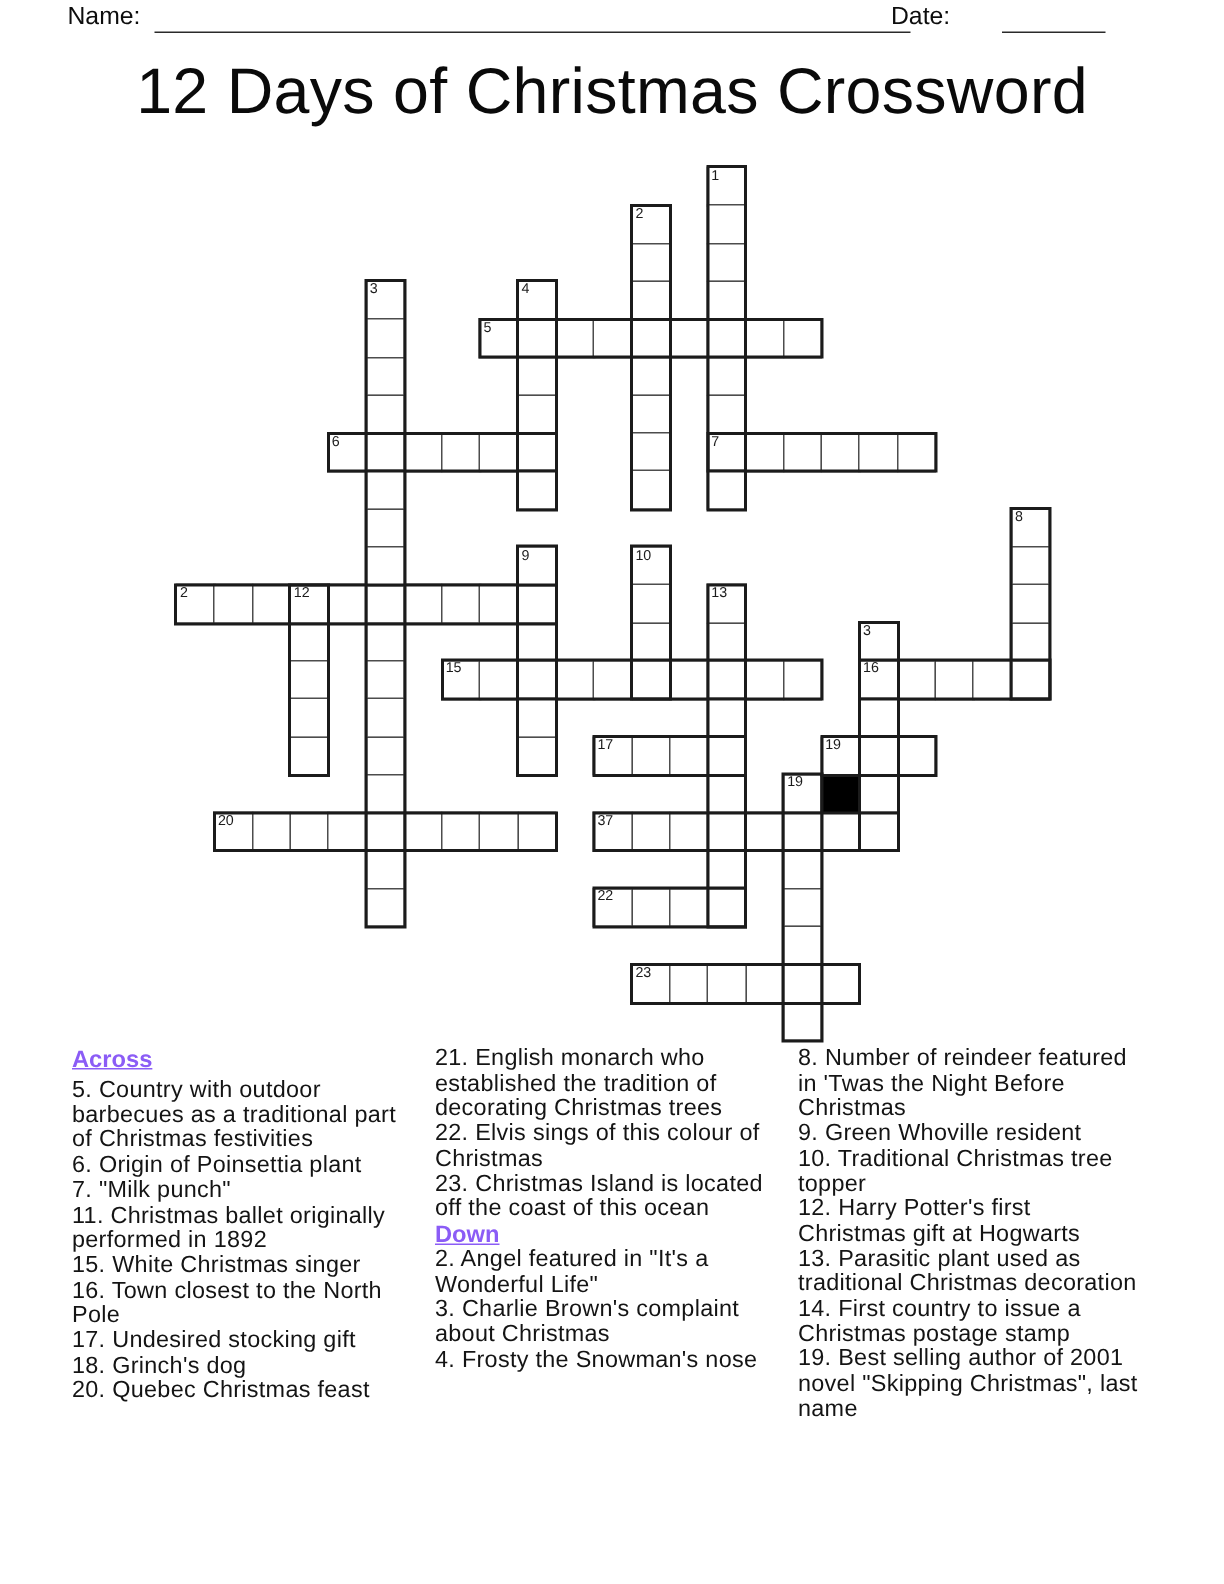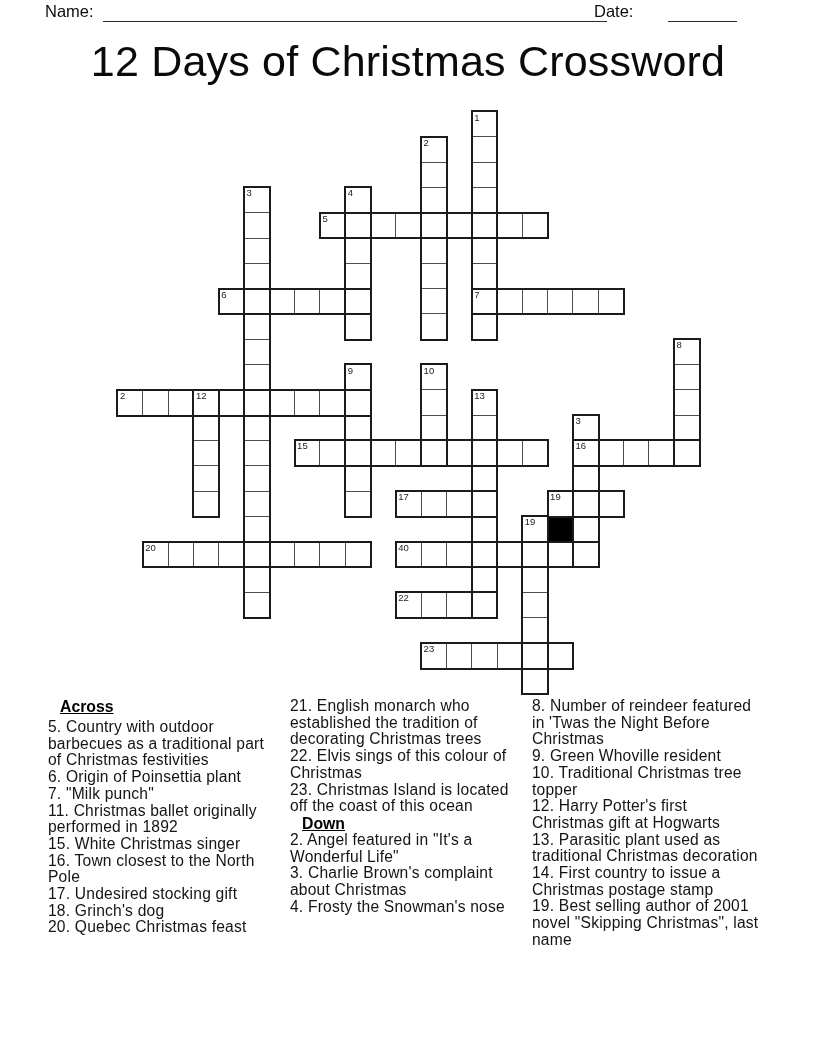--- a/index.html
+++ b/index.html
@@ -20,21 +20,21 @@
   .gblack{position:absolute;background:#000000;z-index:2;}
   .gword{position:absolute;box-sizing:border-box;border:2px solid #1b1b1b;background:transparent;z-index:3;pointer-events:none;}
   .gnum{
     position:absolute;top:0.5px;left:2px;font-size:9.5px;line-height:10px;
     color:#1c1c1c;z-index:4;font-weight:400;
   }
   
   .clue-col{position:absolute;top:698px;width:230px;}
   .clue-heading{
     font-size:15.8px;font-weight:bold;text-decoration:underline;
-    line-height:17px;color:#000000;margin-left:12px;
+    line-height:17px;color:#8b5cf6;
   }
   .clue-col > .clue-heading:first-child{margin-bottom:4px;}
   .clue{font-size:15.6px;line-height:16.7px;letter-spacing:0.2px;color:#141414;}
   .clue b{font-weight:normal;}
 </style>
 </head>
 <body>
 
 <span class="hdr-label" style="left:45px">Name:</span>
 <div class="fill-line" style="left:103px;width:504px"></div>
@@ -120,21 +120,21 @@
     </div>
     <div class="gcell" style="left: 167.6px; top: 541.1px; width: 26.7px; height: 26.7px;"></div>
     <div class="gcell" style="left: 192.9px; top: 541.1px; width: 26.7px; height: 26.7px;"></div>
     <div class="gcell" style="left: 218.2px; top: 541.1px; width: 26.7px; height: 26.7px;"></div>
     <div class="gcell" style="left: 243.5px; top: 541.1px; width: 26.7px; height: 26.7px;"></div>
     <div class="gcell" style="left: 268.8px; top: 541.1px; width: 26.7px; height: 26.7px;"></div>
     <div class="gcell" style="left: 294.1px; top: 541.1px; width: 26.7px; height: 26.7px;"></div>
     <div class="gcell" style="left: 319.4px; top: 541.1px; width: 26.7px; height: 26.7px;"></div>
     <div class="gcell" style="left: 344.7px; top: 541.1px; width: 26.7px; height: 26.7px;"></div>
     <div class="gcell" style="left: 395.3px; top: 541.1px; width: 26.7px; height: 26.7px;">
-      <span class="gnum">40</span>
+      <span class="gnum">37</span>
     </div>
     <div class="gcell" style="left: 420.6px; top: 541.1px; width: 26.7px; height: 26.7px;"></div>
     <div class="gcell" style="left: 445.9px; top: 541.1px; width: 26.7px; height: 26.7px;"></div>
     <div class="gcell" style="left: 471.2px; top: 541.1px; width: 26.7px; height: 26.7px;"></div>
     <div class="gcell" style="left: 496.5px; top: 541.1px; width: 26.7px; height: 26.7px;"></div>
     <div class="gcell" style="left: 521.8px; top: 541.1px; width: 26.7px; height: 26.7px;"></div>
     <div class="gcell" style="left: 547.1px; top: 541.1px; width: 26.7px; height: 26.7px;"></div>
     <div class="gcell" style="left: 572.4px; top: 541.1px; width: 26.7px; height: 26.7px;"></div>
     <div class="gcell" style="left: 395.3px; top: 591.7px; width: 26.7px; height: 26.7px;">
       <span class="gnum">22</span>

